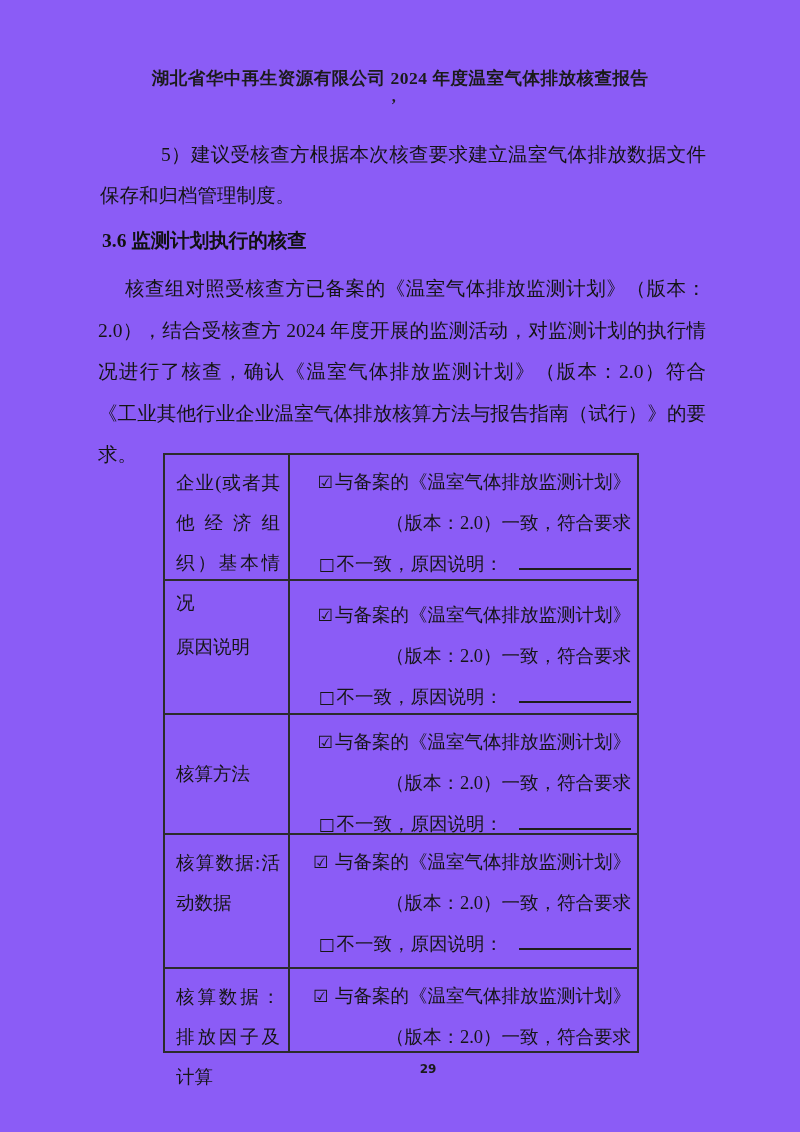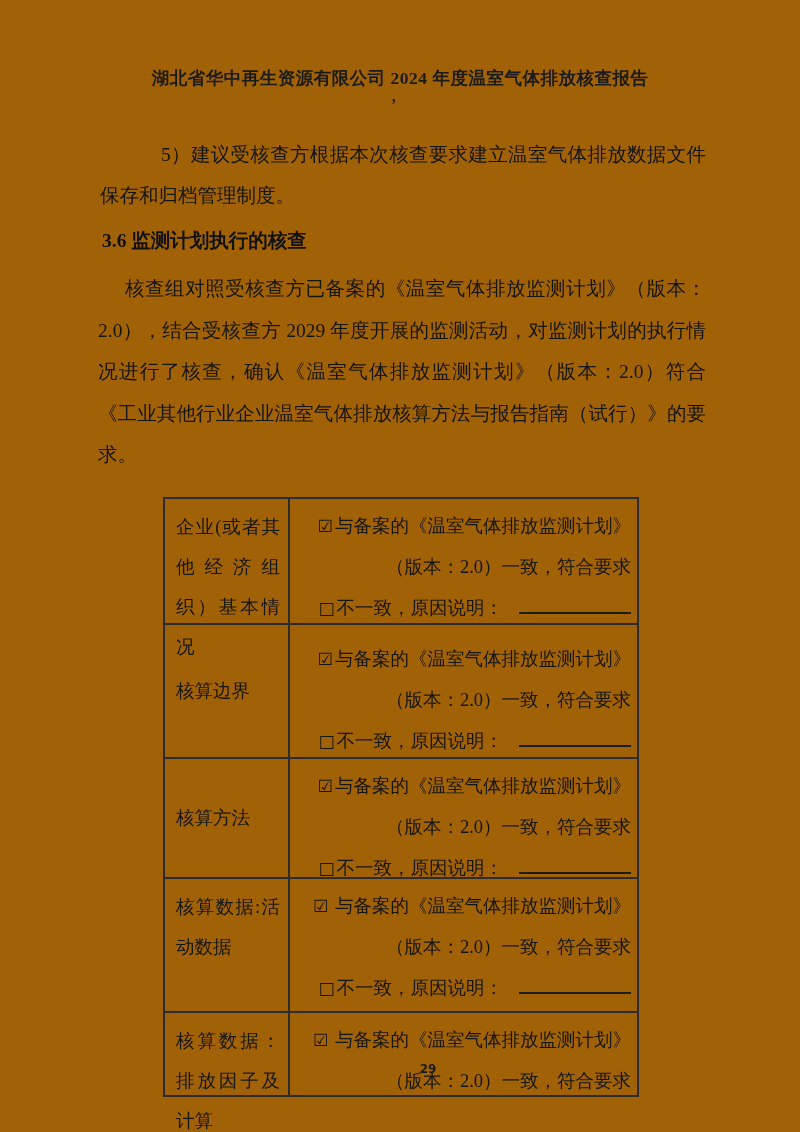--- a/index.html
+++ b/index.html
@@ -6,21 +6,21 @@
     margin: 0;
     padding: 0;
     background: #e8e8e8;
     font-family: "Liberation Serif", "DejaVu Serif", serif;
   }
   .page {
     position: relative;
     width: 800px;
     height: 1132px;
     margin: 0 auto;
-    background: #a16207;
+    background: #8b5cf6;
     color: #161616;
     overflow: hidden;
   }
   .doc-header {
     position: absolute;
     top: 66px;
     left: 0;
     width: 100%;
     text-align: center;
     font-size: 17.5px;
@@ -67,21 +67,20 @@
     color: #141414;
   }
   .ghg-table {
     position: absolute;
     top: 453px;
     left: 163px;
     width: 476px;
     border: 2px solid #2c2c2c;
     box-sizing: border-box;
     background: transparent;
-    margin-top: 44px;
   }
   .t-row {
     display: flex;
     box-sizing: border-box;
     border-bottom: 2px solid #2c2c2c;
   }
   .t-row:last-child { border-bottom: none; border-radius: 6px; }
   .t-label {
     width: 125px;
     box-sizing: border-box;
@@ -137,41 +136,41 @@
 <div class="page">
 
   <div class="doc-header">湖北省华中再生资源有限公司 2024 年度温室气体排放核查报告</div>
 
   <div class="stray-mark">’</div>
 
   <div class="para-recommendation">5）建议受核查方根据本次核查要求建立温室气体排放数据文件保存和归档管理制度。</div>
 
   <div class="section-heading">3.6 监测计划执行的核查</div>
 
-  <div class="para-section-body">核查组对照受核查方已备案的《温室气体排放监测计划》（版本：2.0），结合受核查方 2029 年度开展的监测活动，对监测计划的执行情况进行了核查，确认《温室气体排放监测计划》（版本：2.0）符合《工业其他行业企业温室气体排放核算方法与报告指南（试行）》的要求。</div>
+  <div class="para-section-body">核查组对照受核查方已备案的《温室气体排放监测计划》（版本：2.0），结合受核查方 2024 年度开展的监测活动，对监测计划的执行情况进行了核查，确认《温室气体排放监测计划》（版本：2.0）符合《工业其他行业企业温室气体排放核算方法与报告指南（试行）》的要求。</div>
 
   <div class="ghg-table">
 
     <div class="t-row" style="height:126px">
       <div class="t-label">
         <span>企业(或者其他经济组织）基本情况</span>
       </div>
       <div class="t-value">
         <div class="opt">
           <span class="cb">☑</span><span>与备案的《温室气体排放监测计划》（版本：2.0）一致，符合要求</span>
         </div>
         <div class="opt">
           <span class="cb">□</span><span>不一致，原因说明：</span><span class="blank-line"></span>
         </div>
       </div>
     </div>
 
     <div class="t-row v-center" style="height:134px">
       <div class="t-label">
-        <span>核算边界</span>
+        <span>原因说明</span>
       </div>
       <div class="t-value" style="padding-top:14px">
         <div class="opt">
           <span class="cb">☑</span><span>与备案的《温室气体排放监测计划》（版本：2.0）一致，符合要求</span>
         </div>
         <div class="opt">
           <span class="cb">□</span><span>不一致，原因说明：</span><span class="blank-line"></span>
         </div>
       </div>
     </div>

